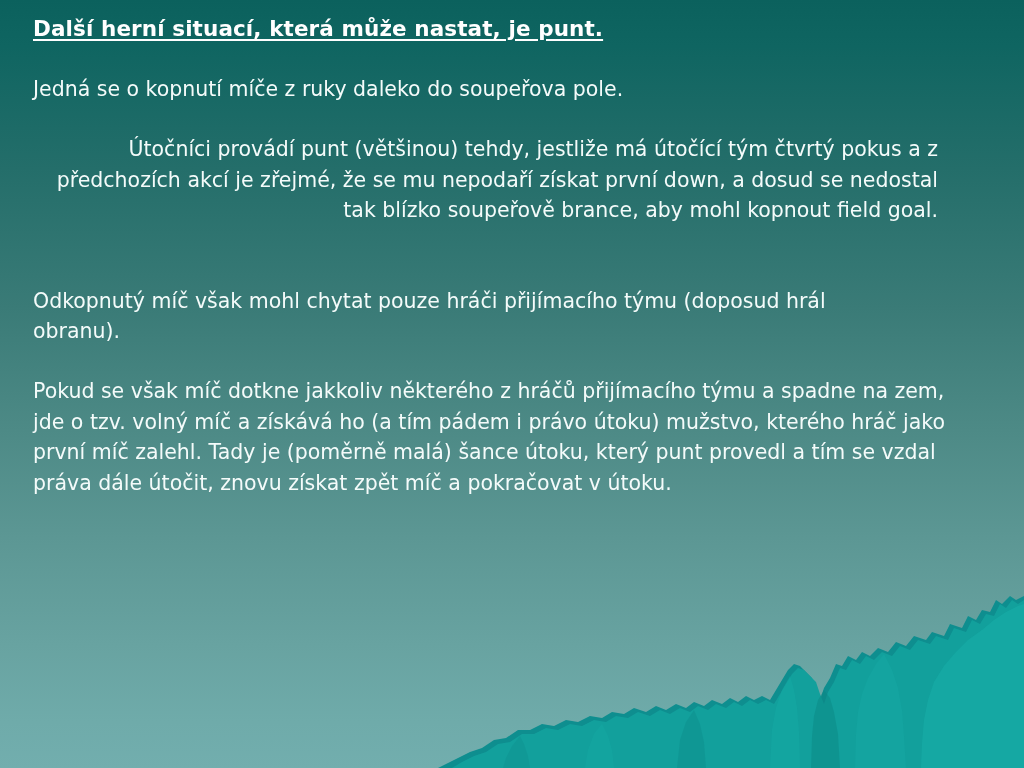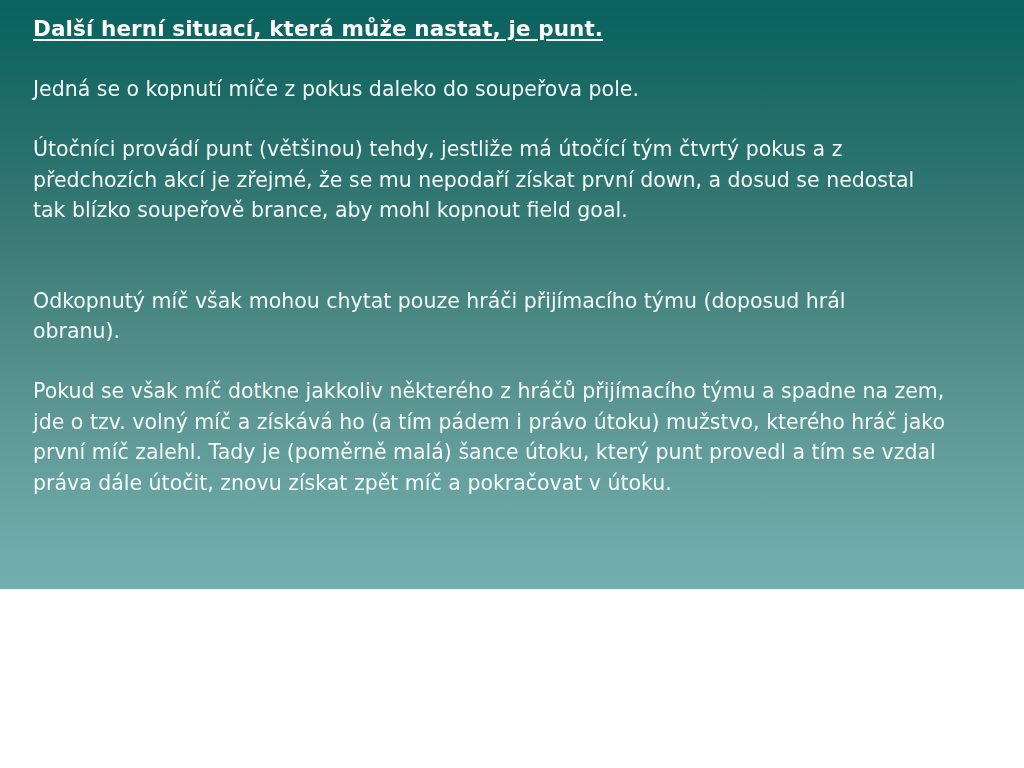--- a/index.html
+++ b/index.html
@@ -10,21 +10,21 @@
   body {
     width: 1024px;
     height: 768px;
     overflow: hidden;
     font-family: "DejaVu Sans", "Liberation Sans", sans-serif;
   }
 
   #slide {
     position: relative;
     width: 1024px;
-    height: 589px;
+    height: 768px;
     overflow: hidden;
     background: linear-gradient(to bottom,
         #0b615d 0%,
         #0f6561 6%,
         #246e6a 22%,
         #3a7b77 40%,
         #4d8a86 56%,
         #5c9794 70%,
         #68a3a1 84%,
         #6fabaa 94%,
@@ -66,21 +66,21 @@
     font-size: 20.5px;
     line-height: 30.4px;
     color: #f4fbfa;
     font-weight: normal;
   }
 
   .spacer-lg { height: 30px; }
   .spacer-md { height: 30px; }
 
   .para.w1 { max-width: 900px; }
-  .para.w2 { max-width: 905px; }
+  .para.w2 { max-width: 905px; text-align: right; }
   .para.w3 { max-width: 950px; }
   .para.w4 { max-width: 860px; }
   .para.w5 { max-width: 945px; }
 </style>
 </head>
 <body>
 
 <div id="slide">
 
   <svg id="ridge-decoration" viewBox="0 0 1024 768" preserveAspectRatio="none">
@@ -124,31 +124,31 @@
     <path fill="#16a9a6" opacity="0.4" d="M602,724 L594,734 L588,750 L585,768 L614,768 L612,750 L608,736 Z"></path>
     <path fill="#0d8d8c" opacity="0.35" d="M520,736 L512,746 L506,758 L503,768 L530,768 L528,756 L524,744 Z"></path>
   </svg>
 
   <div id="content">
 
     <h1 class="slide-title">Další herní situací, která může nastat, je punt.</h1>
 
     <div class="spacer-lg"></div>
 
-    <p class="para w1">Jedná se o kopnutí míče z pokus daleko do soupeřova pole.</p>
+    <p class="para w1">Jedná se o kopnutí míče z ruky daleko do soupeřova pole.</p>
 
     <div class="spacer-md"></div>
 
     <p class="para w2">Útočníci provádí punt (většinou) tehdy, jestliže má útočící tým čtvrtý pokus a z předchozích akcí je zřejmé, že se mu nepodaří získat první down, a dosud se nedostal tak blízko soupeřově brance, aby mohl kopnout field goal.</p>
 
     <div class="spacer-md"></div>
 
 
     <div class="spacer-md"></div>
 
-    <p class="para w4">Odkopnutý míč však mohou chytat pouze hráči přijímacího týmu (doposud hrál obranu).</p>
+    <p class="para w4">Odkopnutý míč však mohl chytat pouze hráči přijímacího týmu (doposud hrál obranu).</p>
 
     <div class="spacer-md"></div>
 
     <p class="para w5">Pokud se však míč dotkne jakkoliv některého z hráčů přijímacího týmu a spadne na zem, jde o tzv. volný míč a získává ho (a tím pádem i právo útoku) mužstvo, kterého hráč jako první míč zalehl. Tady je (poměrně malá) šance útoku, který punt provedl a tím se vzdal práva dále útočit, znovu získat zpět míč a pokračovat v útoku.</p>
 
   </div>
 </div>
 
 </body></html>

